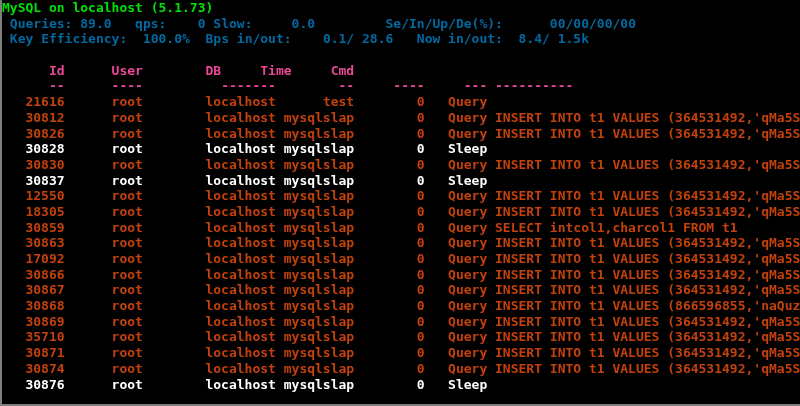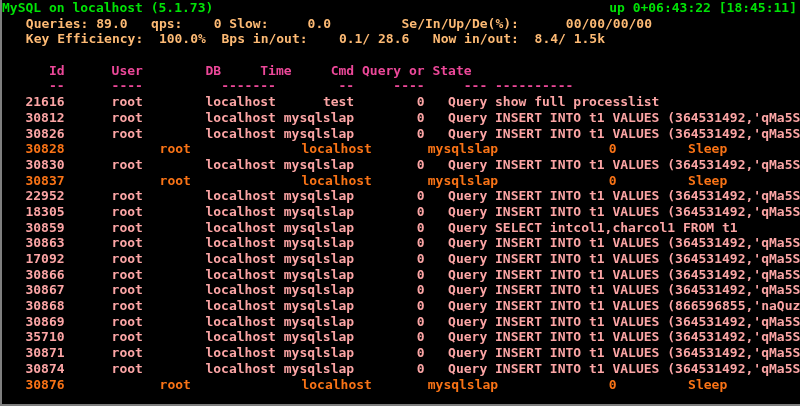--- a/index.html
+++ b/index.html
@@ -18,55 +18,53 @@
   .line{
     height:15.7px;line-height:15.8px;
     white-space:pre;
     color:#00cd00;
   }
   .title-line{
     display:flex;justify-content:space-between;
     color:#00e206;
     padding-right:3px;
   }
-  .stats-line{color:#fdba74;padding-left:16px;}
+  .stats-line{color:#0369a1;}
   .hdr{display:flex;color:#ec4899;}
-  .prow{display:flex;color:#fca5a5;}
-  .prow.sleep{color:#f97316;gap:48px;}
+  .prow{display:flex;color:#c2410c;}
+  .prow.sleep{color:#ffffff;}
   .c{flex:none;display:block;text-align:right;white-space:pre;overflow:hidden;}
   .c.id{width:8ch}
   .c.user{width:10ch}
   .c.host{width:17ch}
   .c.db{width:10ch}
   .c.time{width:9ch}
   .c.cmd{width:8ch}
   .c.query{flex:1 1 auto;text-align:left;padding-left:1ch;}
 </style>
 </head>
 <body>
 
 <div class="terminal">
 
   <div class="line title-line">
     <span>MySQL on localhost (5.1.73)</span>
-    <span>up 0+06:43:22 [18:45:11]</span>
   </div>
 
   <div class="line stats-line"> Queries: 89.0   qps:    0 Slow:     0.0         Se/In/Up/De(%):      00/00/00/00</div>
   <div class="line stats-line"> Key Efficiency:  100.0%  Bps in/out:    0.1/ 28.6   Now in/out:  8.4/ 1.5k</div>
 
   <div class="line"></div>
 
   <div class="line hdr">
     <span class="c id">Id</span>
     <span class="c user">User</span>
     <span class="c db">DB</span>
     <span class="c time">Time</span>
     <span class="c cmd">Cmd</span>
-    <span class="c query">Query or State</span>
   </div>
 
   <div class="line hdr">
     <span class="c id">--</span>
     <span class="c user">----</span>
     <span class="c host">-------</span>
     <span class="c db">--</span>
     <span class="c time">----</span>
     <span class="c cmd">---</span>
     <span class="c query">----------</span>
@@ -74,21 +72,20 @@
 
   <div>
 
   <div class="line prow query">
       <span class="c id">21616</span>
       <span class="c user">root</span>
       <span class="c host">localhost</span>
       <span class="c db">test</span>
       <span class="c time">0</span>
       <span class="c cmd">Query</span>
-      <span class="c query">show full processlist</span>
     </div>
       <div class="line prow query">
       <span class="c id">30812</span>
       <span class="c user">root</span>
       <span class="c host">localhost</span>
       <span class="c db">mysqlslap</span>
       <span class="c time">0</span>
       <span class="c cmd">Query</span>
       <span class="c query">INSERT INTO t1 VALUES (364531492,'qMa5Su</span>
     </div>
@@ -122,21 +119,21 @@
       <div class="line prow sleep">
       <span class="c id">30837</span>
       <span class="c user">root</span>
       <span class="c host">localhost</span>
       <span class="c db">mysqlslap</span>
       <span class="c time">0</span>
       <span class="c cmd">Sleep</span>
       <span class="c query"></span>
     </div>
       <div class="line prow query">
-      <span class="c id">22952</span>
+      <span class="c id">12550</span>
       <span class="c user">root</span>
       <span class="c host">localhost</span>
       <span class="c db">mysqlslap</span>
       <span class="c time">0</span>
       <span class="c cmd">Query</span>
       <span class="c query">INSERT INTO t1 VALUES (364531492,'qMa5Su</span>
     </div>
       <div class="line prow query">
       <span class="c id">18305</span>
       <span class="c user">root</span>

